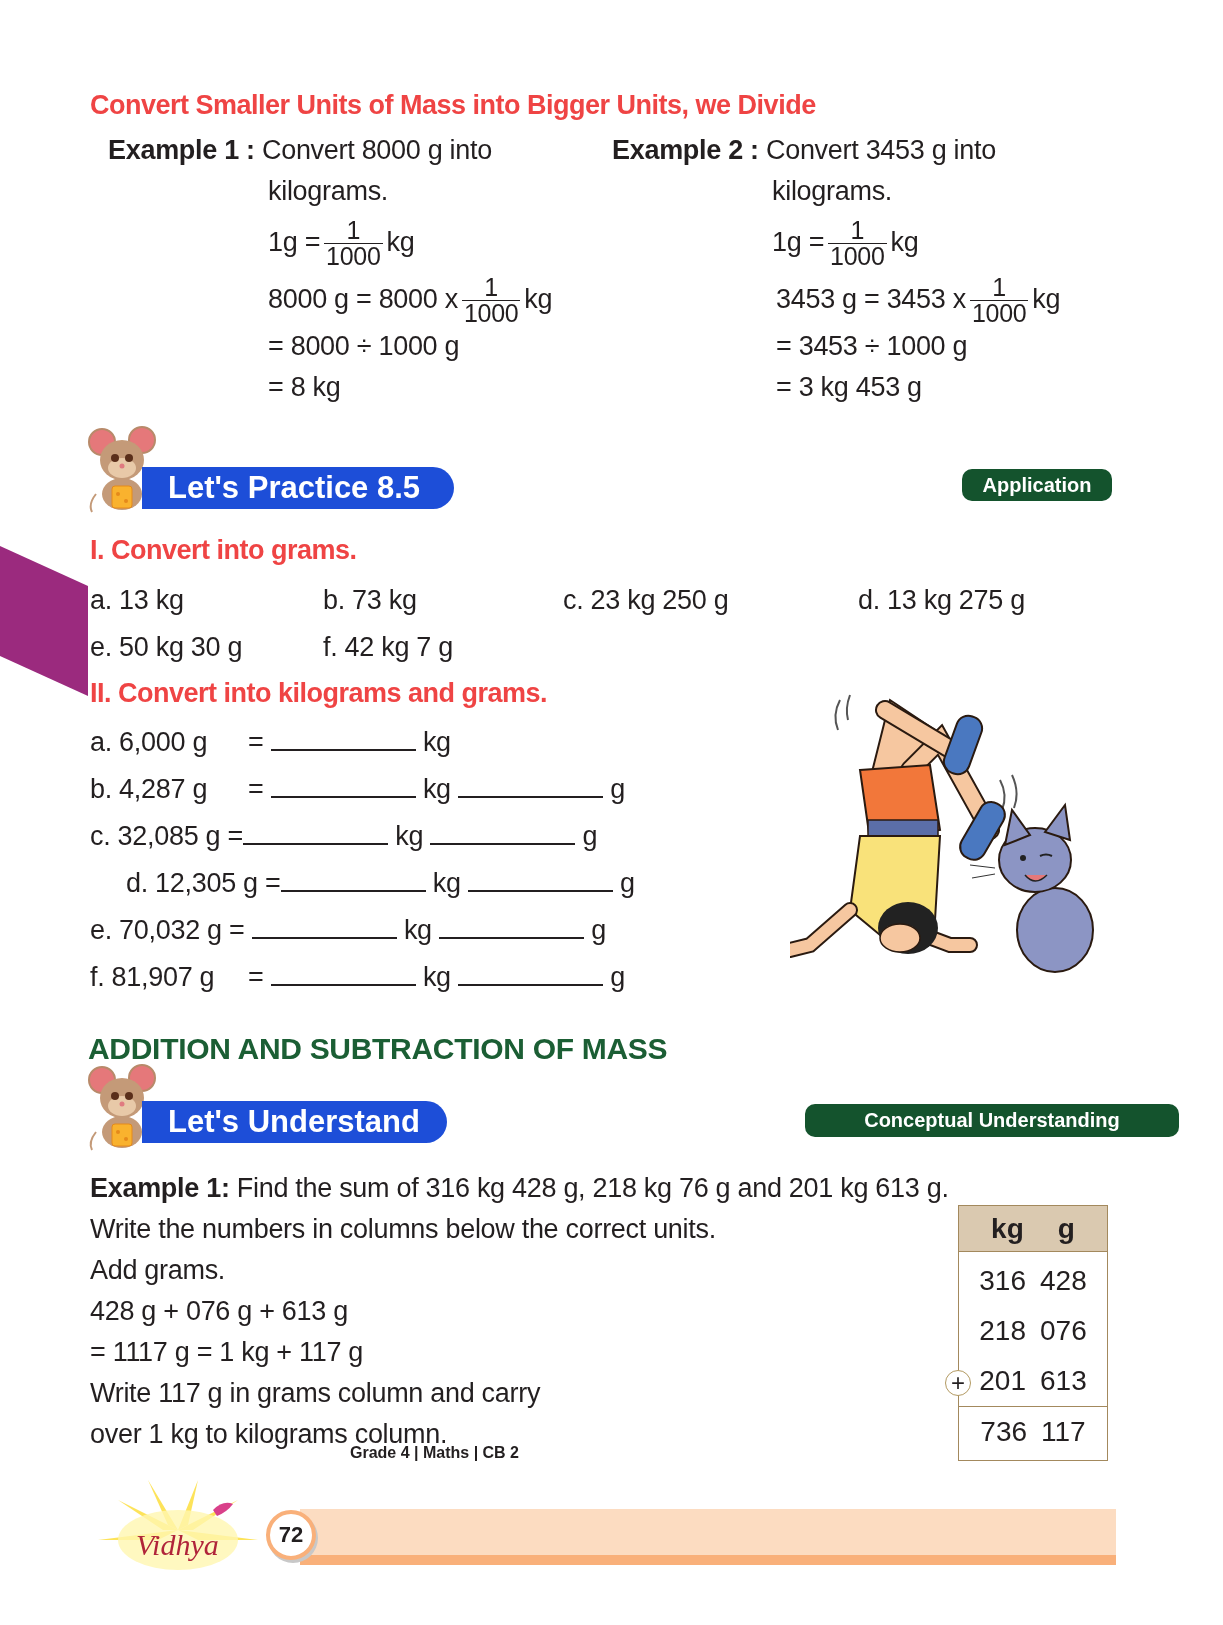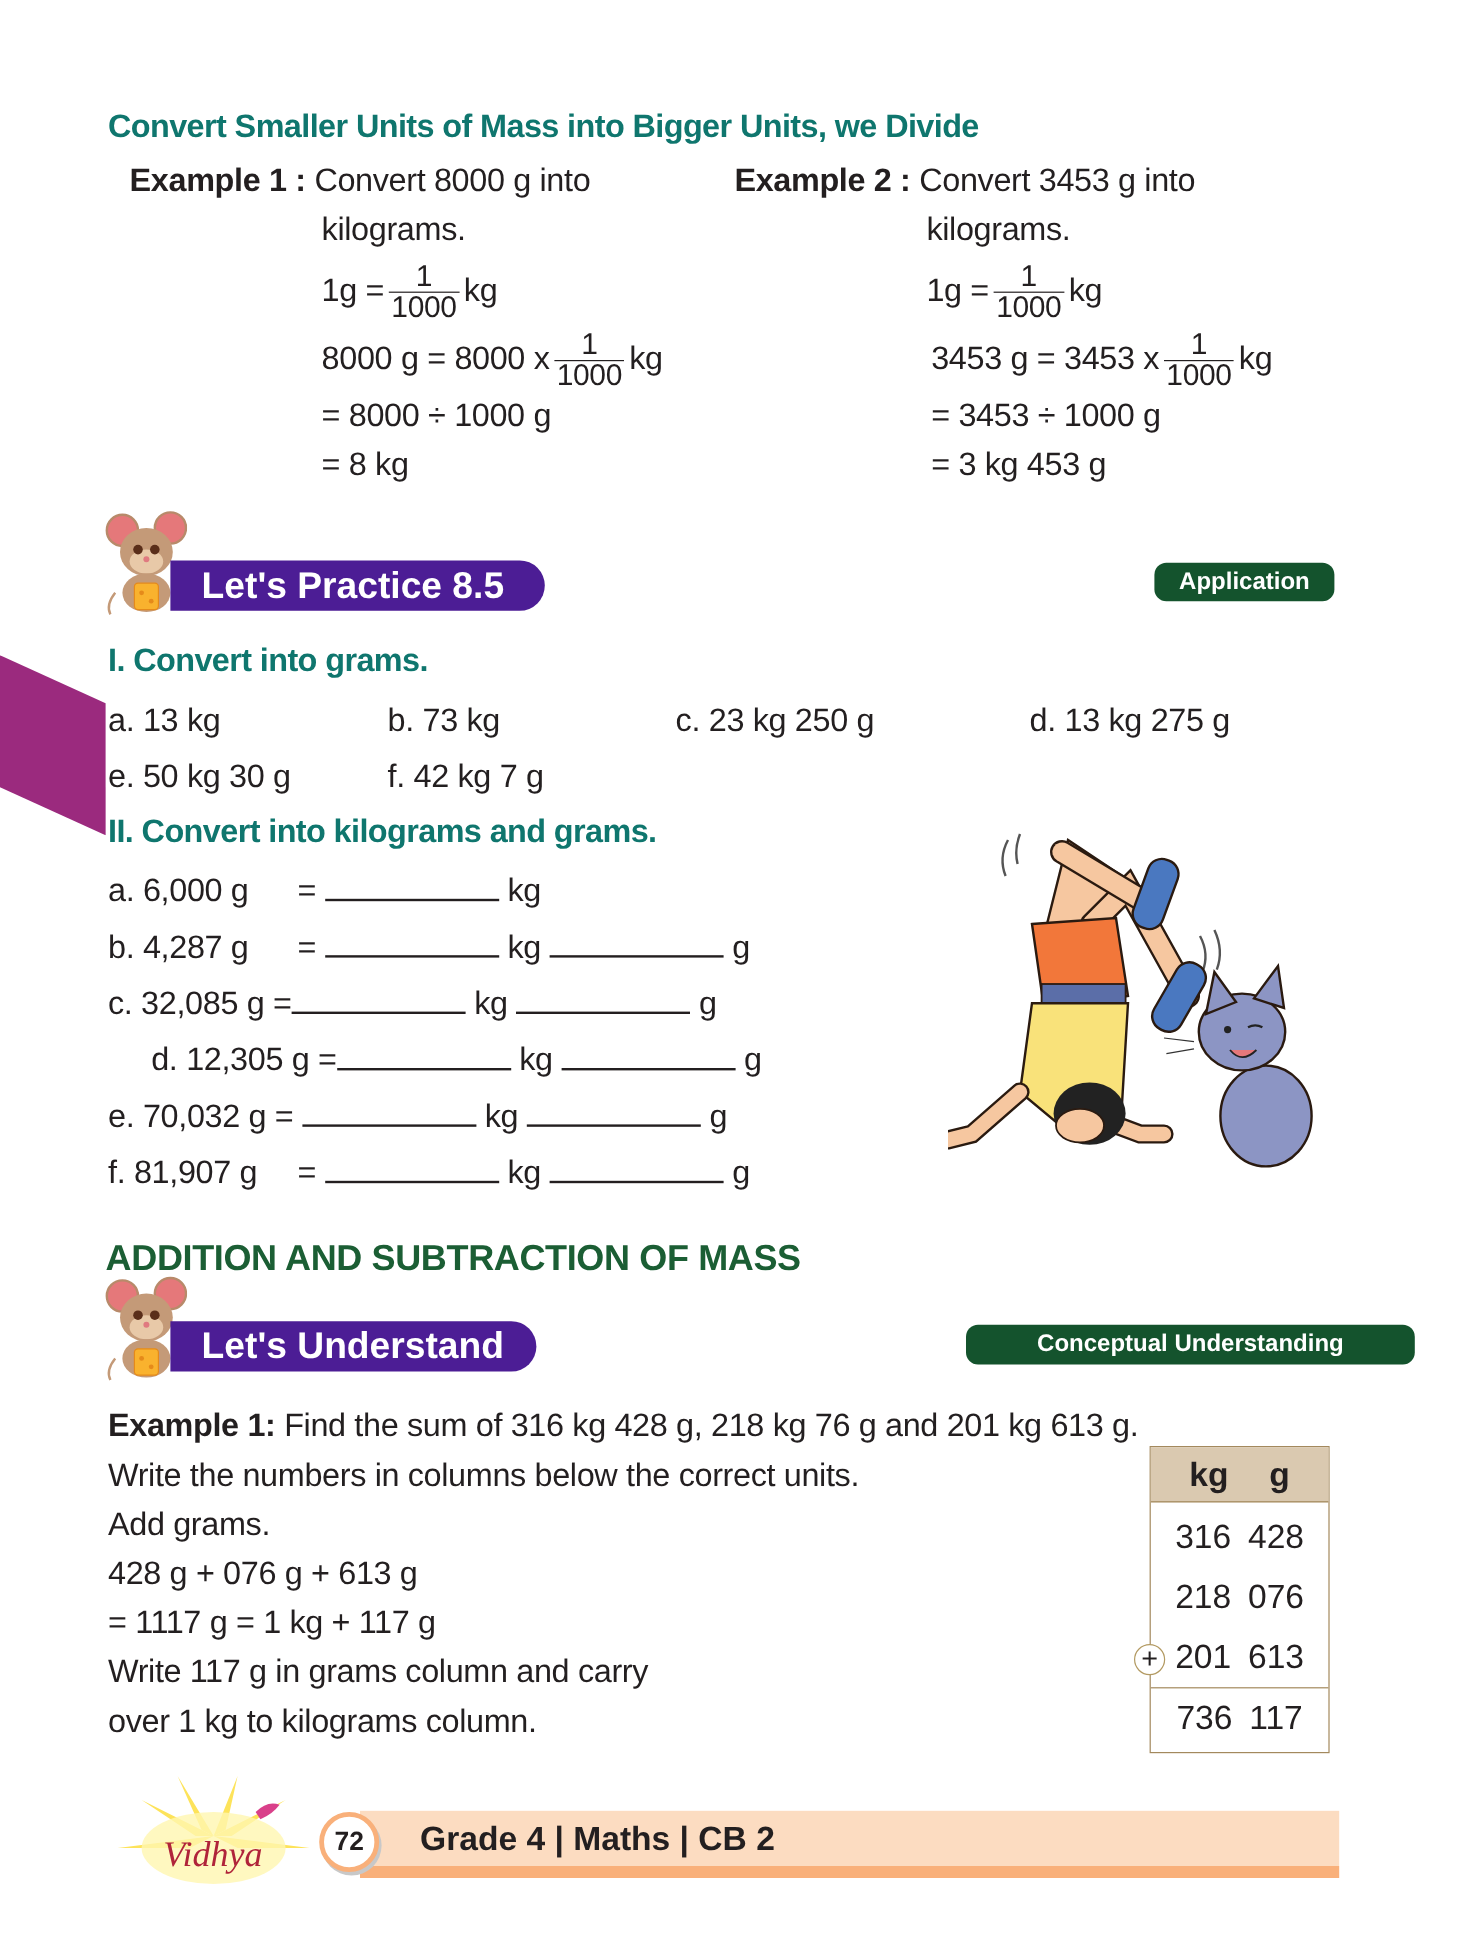--- a/index.html
+++ b/index.html
@@ -1,25 +1,25 @@
 <!DOCTYPE html>
 <html><head>
 <meta charset="utf-8">
 <style>
   * { margin: 0; padding: 0; box-sizing: border-box; }
   html, body { width: 1223px; height: 1625px; background: #ffffff; overflow: hidden; }
   body { position: relative; font-family: "Liberation Sans", "DejaVu Sans", sans-serif; color: #231f20; }
   .abs { position: absolute; }
-  .pink-head { color: #0f766e; font-weight: bold; font-size: 27px; letter-spacing: -0.5px; }
+  .pink-head { color: #ef4444; font-weight: bold; font-size: 27px; letter-spacing: -0.5px; }
   .txt { font-size: 27px; line-height: 41px; letter-spacing: -0.3px; }
   .bold { font-weight: bold; }
   .frac { display: inline-flex; flex-direction: column; align-items: center; vertical-align: middle; margin: 0 4px; line-height: 1; font-size: 25px; }
   .frac .num { padding: 0 2px; }
   .frac .den { border-top: 1.5px solid #231f20; padding: 0 2px; }
-  .pill { position: absolute; background: #4c1d95; color: #fff; font-weight: bold; border-radius: 0 22px 22px 0; display: flex; align-items: center; }
+  .pill { position: absolute; background: #1d4ed8; color: #fff; font-weight: bold; border-radius: 0 22px 22px 0; display: flex; align-items: center; }
   .tag { position: absolute; background: #14532d; color: #fff; font-weight: bold; border-radius: 10px; display: flex; align-items: center; justify-content: center; font-size: 20px; }
   .blank { display: inline-block; border-bottom: 2.5px solid #231f20; height: 28px; vertical-align: baseline; }
   .green-head { color: #1b5e34; font-weight: bold; font-size: 30px; letter-spacing: -0.3px; }
   .calcbox { position: absolute; border: 1.5px solid #a3895d; }
   .calc-head { background: #dac9b0; height: 46px; display: flex; align-items: center; justify-content: center; gap: 34px; font-weight: bold; font-size: 28px; border-bottom: 1.5px solid #a3895d; }
   .calc-row { display: flex; justify-content: center; gap: 14px; height: 50px; align-items: center; font-size: 28px; }
   .calc-total { border-top: 1.5px solid #a3895d; }
   .plus-circle { position: absolute; width: 26px; height: 26px; border: 1.5px solid #b39a62; border-radius: 50%; background: #fff; display: flex; align-items: center; justify-content: center; font-size: 24px; line-height: 1; }
   .footer-band { position: absolute; left: 300px; top: 1509px; width: 816px; height: 46px; background: #fcdcc1; }
   .footer-band2 { position: absolute; left: 300px; top: 1555px; width: 816px; height: 10px; background: #f9b07a; }
@@ -241,13 +241,13 @@
     <polygon points="90,50 30,20 75,50"></polygon>
     <polygon points="90,50 150,20 105,50"></polygon>
     <polygon points="90,50 10,60 70,60"></polygon>
     <polygon points="90,50 170,60 110,60"></polygon>
   </g>
   <ellipse cx="90" cy="60" rx="60" ry="30" fill="#fff6b0" opacity="0.8"></ellipse>
   <text x="48" y="75" font-family="Liberation Serif, serif" font-style="italic" font-size="30" fill="#b0243a">Vidhya</text>
   <path d="M125 30 q10 -10 20 -6 q-6 8 -16 12 z" fill="#d9408a"></path>
 </svg>
 <div class="abs" style="left:266px;top:1510px;width:50px;height:50px;border-radius:50%;background:#fff;border:4px solid #f9b07a;box-shadow:2px 3px 0 #c8c8c8;display:flex;align-items:center;justify-content:center;font-size:22px;font-weight:bold;">72</div>
-<div class="abs" style="left:350px;top:1517px;font-size:28px;font-weight:bold;">Grade 4 | Maths | CB 2</div>
+<div class="abs" style="left:350px;top:1444px;font-size:16px;font-weight:bold;">Grade 4 | Maths | CB 2</div>
 
 </body></html>

